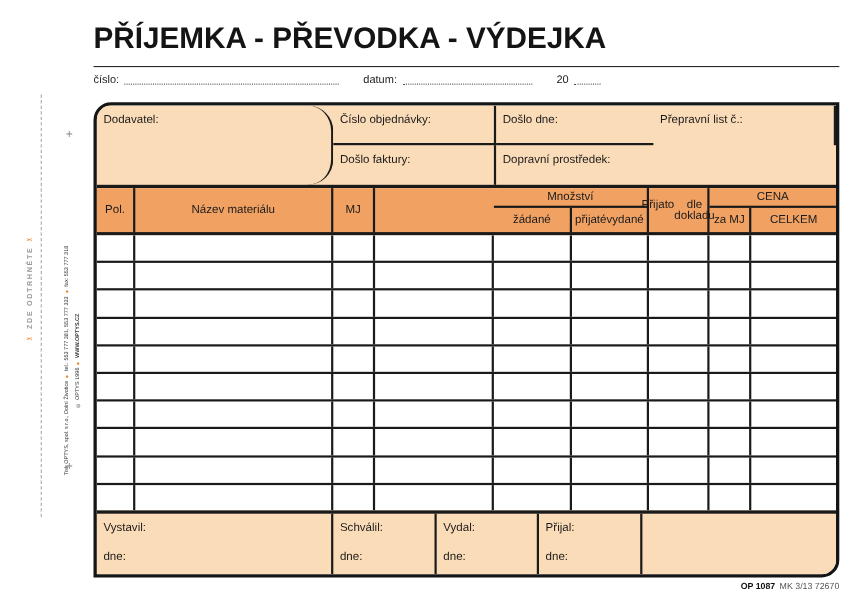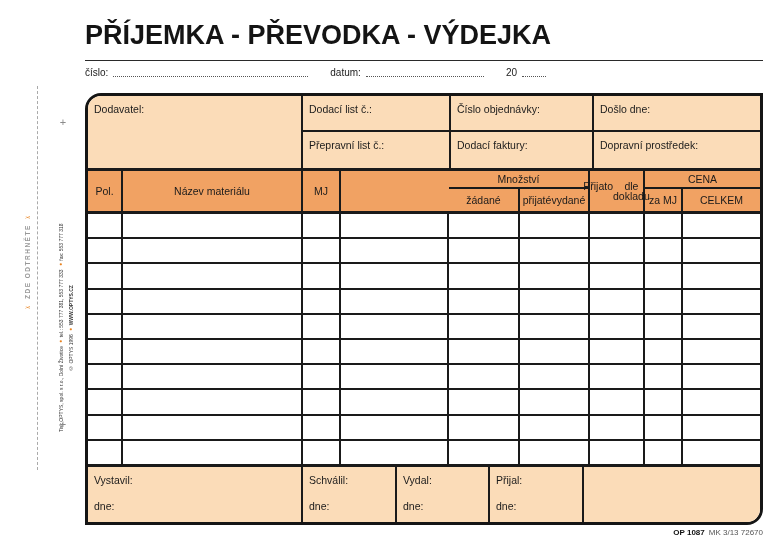--- a/index.html
+++ b/index.html
@@ -68,21 +68,21 @@
   }
   .celllabel { font-size: 10.5px; color: #1b1b1b; }
 
   .info-grid {
     height: 75px; border-bottom: 3px solid var(--line-black);
     display: grid; grid-template-columns: var(--icols); grid-template-rows: 1fr 1fr;
     background: var(--cell-peach);
   }
   .info-cell { padding: 3px 6px; border-right: 2px solid var(--line-black); }
   .info-cell.lastcol { border-right: none; }
-  .info-cell.rspan { grid-row: 1 / 3; }
+  .info-cell.rspan { grid-row: 1 / 3; border-radius: 23px; }
   .info-cell.r1 { border-bottom: 2px solid var(--line-black); }
 
   .thead {
     height: 43px; border-bottom: 3px solid var(--line-black);
     display: grid; grid-template-columns: var(--cols); grid-template-rows: 18px 1fr;
     background: var(--header-orange); text-align: center;
   }
   .th { display: flex; align-items: center; justify-content: center; border-right: 2px solid var(--line-black); line-height: 10px; }
   .th.rspan { grid-row: 1 / 3; }
   .th.span2 { border-bottom: 2px solid var(--line-black); }
@@ -142,25 +142,24 @@
   <span class="lbl pre">datum:</span>
   <span class="leader mid"></span>
   <span class="lbl pre">20</span>
   <span class="leader short"></span>
 </div>
 
 <div class="formbox">
 
   <div class="info-grid">
     <div class="info-cell rspan"><span class="celllabel">Dodavatel:</span></div>
-    <div class="info-cell r1"><span class="celllabel">Dodací list č.:</span></div>
     <div class="info-cell r1"><span class="celllabel">Číslo objednávky:</span></div>
     <div class="info-cell r1 lastcol"><span class="celllabel">Došlo dne:</span></div>
     <div class="info-cell"><span class="celllabel">Přepravní list č.:</span></div>
-    <div class="info-cell"><span class="celllabel">Dodací faktury:</span></div>
+    <div class="info-cell"><span class="celllabel">Došlo faktury:</span></div>
     <div class="info-cell lastcol"><span class="celllabel">Dopravní prostředek:</span></div>
   </div>
 
   <div class="thead">
     <div class="th rspan celllabel">Pol.</div>
     <div class="th rspan celllabel">Název materiálu</div>
     <div class="th rspan celllabel">MJ</div>
     <div class="th span2 c-mnozstvi celllabel">Množství</div>
     <div class="th c-zadane celllabel">žádané</div>
     <div class="th c-prijate">

